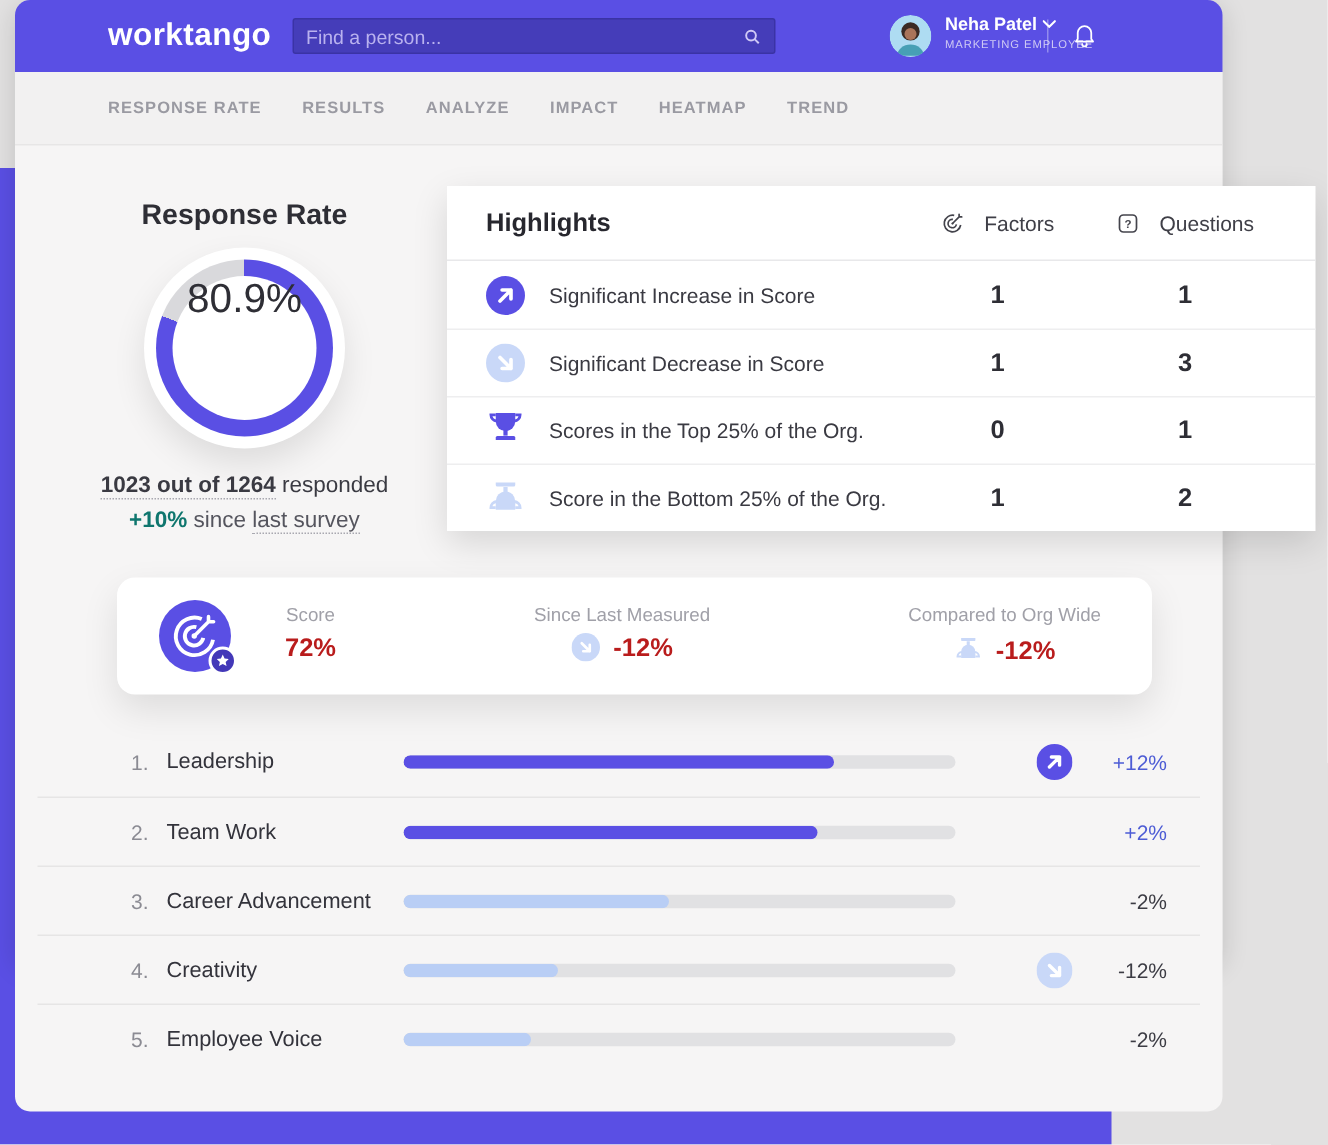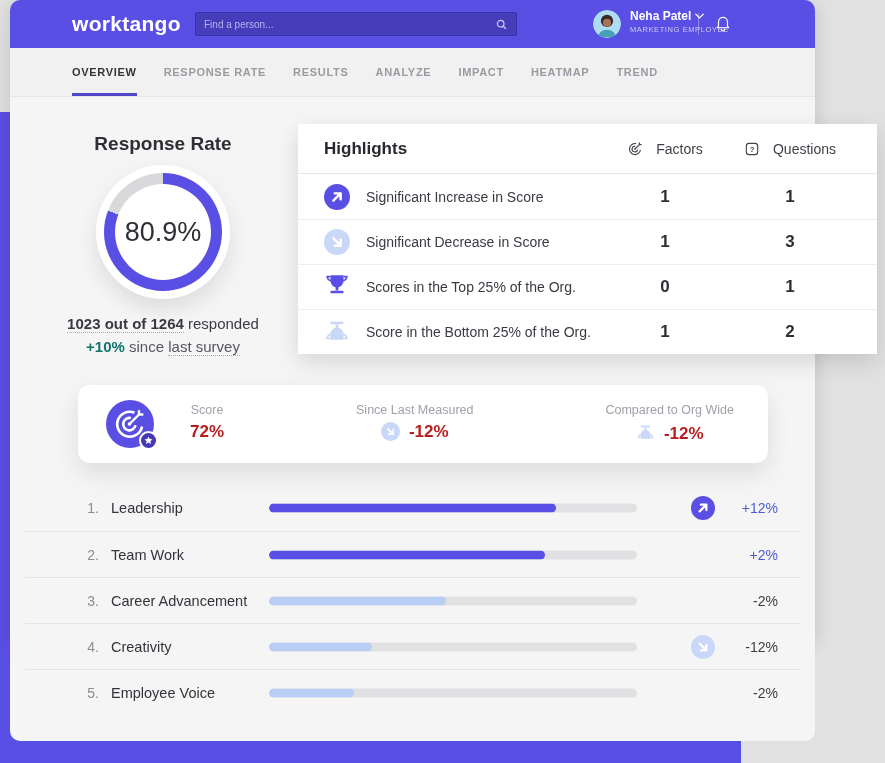--- a/index.html
+++ b/index.html
@@ -29,21 +29,21 @@
     position:absolute; left:62px; top:12px;
     color:#fff; font-size:21px; font-weight:700; letter-spacing:.3px;
   }
   .searchbox {
     position:absolute; left:185px; top:12px; width:322px; height:24px;
     background:#453db9; border:1px solid #3a33a5; border-radius:2px;
     display:flex; align-items:center; padding:0 8px;
   }
   .searchbox input {
     flex:1; background:transparent; border:none; outline:none;
-    color:#e7e4fb; font-size:10px; font-family:"Liberation Sans",sans-serif;
+    color:#e7e4fb; font-size:13px; font-family:"Liberation Sans",sans-serif;
   }
   .searchbox input::placeholder { color:#b9b2ef; }
   .search-ic { width:13px; height:13px; flex:none; }
   .avatar {
     position:absolute; left:583px; top:10px; width:28px; height:28px;
     border-radius:50%; overflow:hidden; cursor:pointer;
   }
   .userblock { position:absolute; left:620px; top:9px; cursor:pointer; }
   .user-name {
     color:#fff; font-size:12px; font-weight:700;
@@ -84,21 +84,21 @@
     width:134px; height:134px; margin:10px auto 0; border-radius:50%;
     background:#fff; box-shadow:0 10px 22px rgba(0,0,0,.10);
     display:flex; align-items:center; justify-content:center;
   }
   .donut {
     width:118px; height:118px; border-radius:50%;
     display:flex; align-items:center; justify-content:center;
   }
   .donut-hole {
     width:96px; height:96px; border-radius:50%; background:#fff;
-    display:flex; align-items:center; justify-content:center;
+    display:flex; justify-content:center;
   }
   .donut-value { font-size:27px; font-weight:500; color:#2e2e35; }
   .rr-responded { margin-top:16px; font-size:15px; color:#3a3a42; }
   .rr-responded b {
     font-weight:700; border-bottom:1.5px dotted #a8a8b0; cursor:pointer;
   }
   .rr-delta { margin-top:6px; font-size:15px; color:#55555e; }
   .rr-delta .pos { color:#0f766e; font-weight:700; }
   .rr-delta .lnk { border-bottom:1.5px dotted #a8a8b0; cursor:pointer; }
   
@@ -222,21 +222,20 @@
 
     <div class="head-divider"></div>
 
     <svg class="bell" viewBox="0 0 24 24" fill="none" stroke="#fff" stroke-width="1.6" stroke-linejoin="round">
       <path d="M18 16 v-5.5 a6 6 0 1 0 -12 0 V16 l-1.6 2.3 h15.2 z"></path>
       <path d="M10 20.6 a2 2 0 0 0 4 0" stroke-linecap="round"></path>
     </svg>
   </div>
 
   <div class="tabbar">
-    <div class="tab active">OVERVIEW</div>
     <div class="tab">RESPONSE RATE</div>
     <div class="tab">RESULTS</div>
     <div class="tab">ANALYZE</div>
     <div class="tab">IMPACT</div>
     <div class="tab">HEATMAP</div>
     <div class="tab">TREND</div>
   </div>
 
   <div class="main">
 

